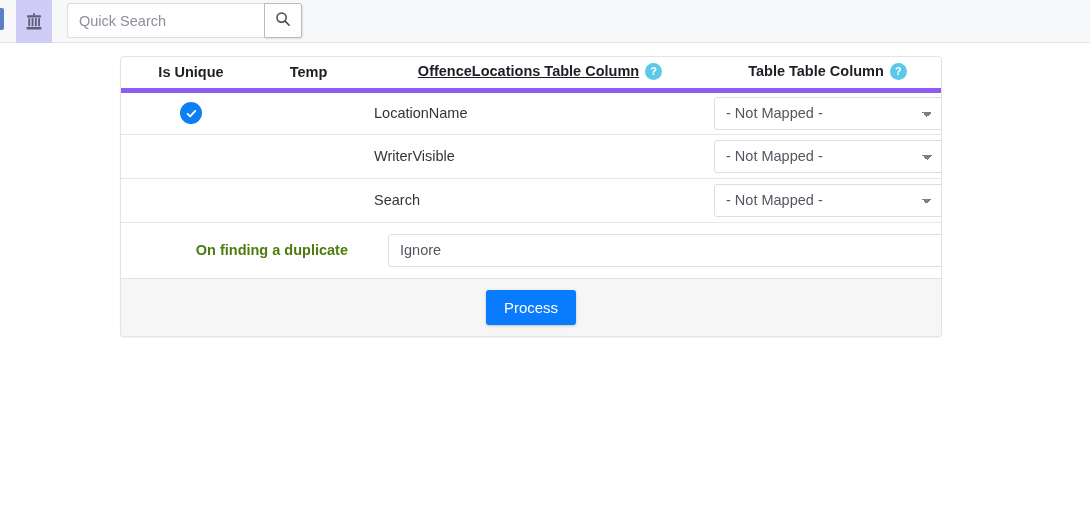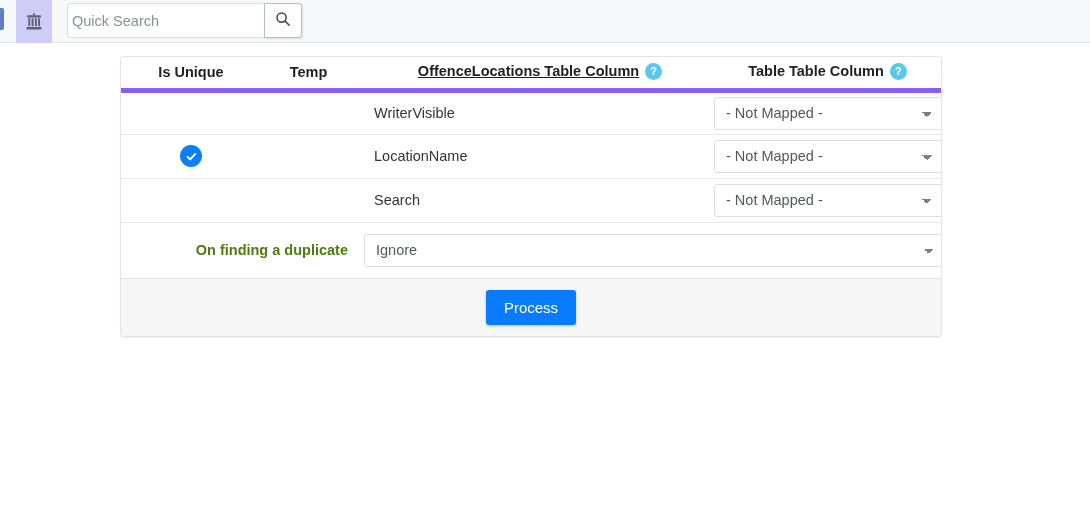--- a/index.html
+++ b/index.html
@@ -44,21 +44,21 @@
     display: flex;
     align-items: stretch;
   }
   #search-input {
     width: 197px;
     height: 35px;
     border: 1px solid #dcdde3;
     border-right: none;
     border-radius: 3px 0 0 3px;
     background: #ffffff;
-    padding: 0 4px;
+    padding: 0 11px;
     font-family: "Liberation Sans", sans-serif;
     font-size: 14.5px;
     color: #44474f;
     outline: none;
   }
   #search-input::placeholder { color: #8b8f99; }
   #search-button {
     width: 38px;
     height: 35px;
     border: 1px solid #b9bbc4;
@@ -198,21 +198,21 @@
   #row-duplicate td { border-bottom: 1px solid #e2e3e7; }
   #dup-label-cell {
     text-align: right;
     padding-right: 8px !important;
     font-size: 14.5px;
     font-weight: bold;
     color: #4d7c0f;
     white-space: nowrap;
   }
   #dup-select-cell { padding-right: 4px !important; padding-left: 8px !important; }
-  #dup-select { width: 583px; }
+  #dup-select { width: 583px; margin-left: 24px; }
 
   
   #card-footer {
     height: 57px;
     background: #f6f6f7;
     display: flex;
     align-items: center;
     justify-content: center;
   }
   #process-button {
@@ -280,40 +280,40 @@
           <span>OffenceLocations Table Column</span><span class="help-badge">?</span>
         </th>
         <th class="th-target">
           <span>Table Table Column</span><span class="help-badge">?</span>
         </th>
       </tr>
     </thead>
     <tbody>
 
       <tr class="map-row">
-        <td class="cell-unique"></td>
-        <td class="cell-notes"></td>
-        <td class="cell-source">WriterVisible</td>
-        <td class="cell-target">
-          <select class="styled-select target-select">
-            <option>- Not Mapped -</option>
-          </select>
-        </td>
-      </tr>
-
-      <tr class="map-row">
         <td class="cell-unique">
           <span class="check-badge">
             <svg width="13" height="13" viewBox="0 0 13 13" aria-hidden="true">
               <polyline points="2.6,6.9 5.1,9.4 10.3,3.9" fill="none" stroke="#ffffff" stroke-width="1.9" stroke-linecap="round" stroke-linejoin="round"></polyline>
             </svg>
           </span>
         </td>
         <td class="cell-notes"></td>
         <td class="cell-source">LocationName</td>
+        <td class="cell-target">
+          <select class="styled-select target-select">
+            <option>- Not Mapped -</option>
+          </select>
+        </td>
+      </tr>
+
+      <tr class="map-row">
+        <td class="cell-unique"></td>
+        <td class="cell-notes"></td>
+        <td class="cell-source">WriterVisible</td>
         <td class="cell-target">
           <select class="styled-select target-select">
             <option>- Not Mapped -</option>
           </select>
         </td>
       </tr>
 
       <tr class="map-row">
         <td class="cell-unique"></td>
         <td class="cell-notes"></td>

